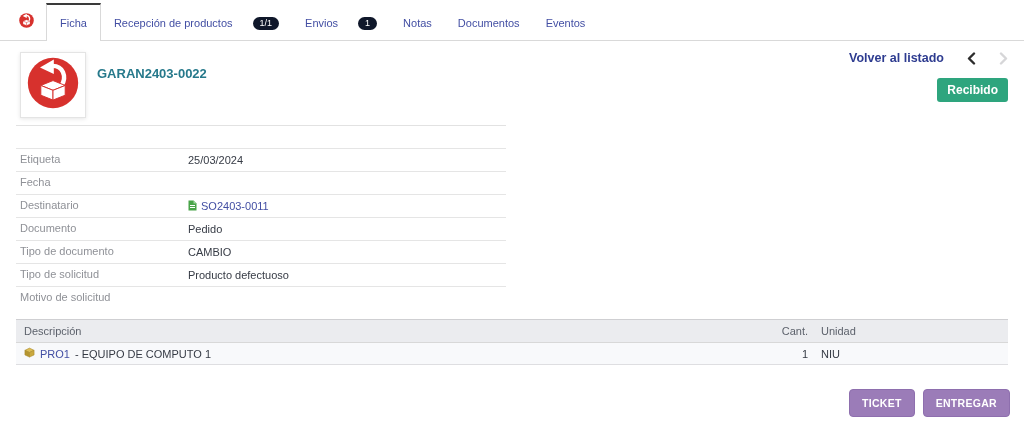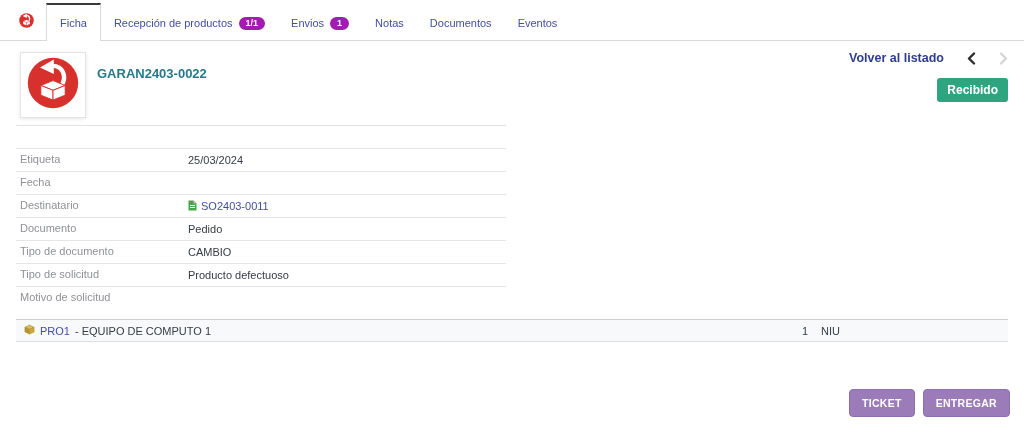--- a/index.html
+++ b/index.html
@@ -9,22 +9,22 @@
 
   
   .tabbar { position:relative; display:flex; align-items:flex-end; height:41px;
             border-bottom:1px solid #d9d9d9; padding-left:46px; }
   .tab-logo { position:absolute; left:19px; top:13px; width:15px; height:15px; }
   .tab { position:relative; display:flex; align-items:center; gap:6px; padding:0 13px;
          height:34px; font-size:11px; color:#424ea3; cursor:pointer; white-space:nowrap; }
   .tab.active { height:38px; background:#fff; border-left:1px solid #d9d9d9;
                 border-right:1px solid #d9d9d9; border-top:2px solid #3a3a3a;
                 margin-bottom:-1px; padding-bottom:1px; }
-  .tab-badge { background:#a21caf; color:#fff; font-size:9px; font-weight:bold;
-               padding:2px 7px; border-radius:9px; line-height:1; }
+  .tab-badge { background:#0f172a; color:#fff; font-size:9px; font-weight:normal;
+               padding:2px 7px; border-radius:9px; line-height:1;margin-left:14px; }
 
   
   .content { position:relative; width:100%; height:404px; }
 
   .logo-card { position:absolute; left:20px; top:11px; width:66px; height:66px; background:#fff;
                border:1px solid #e4e4e4; box-shadow:0 1px 4px rgba(0,0,0,.10);
                display:flex; align-items:center; justify-content:center; }
   .ref-title { position:absolute; left:97px; top:25px; font-size:13px; font-weight:bold; color:#26798b; }
 
   .back-area { position:absolute; top:10px; right:16px; display:flex; align-items:center; gap:23px; }
@@ -163,20 +163,25 @@
         <span class="flabel">Tipo de solicitud</span>
         <span class="fvalue">CAMBIO</span>
       </div>
       <div class="frow">
         <span class="flabel">Motivo de solicitud</span>
         <span class="fvalue">Producto defectuoso</span>
       </div>
     </div>
 
     <div class="lines">
+      <div class="thead">
+        <span class="c-desc">Descripción</span>
+        <span class="c-qty">Cant.</span>
+        <span class="c-unit">Unidad</span>
+      </div>
       <div class="trow">
         <span class="c-desc">
           <span>
             <svg width="11" height="11" viewBox="0 0 12 12">
               <polygon points="1,3.6 6,1.2 11,3.6 6,6" fill="#dcbd55" stroke="#a8892c" stroke-width="0.6"></polygon>
               <polygon points="1,3.6 1,8.6 6,11 6,6" fill="#b5952f" stroke="#a8892c" stroke-width="0.6"></polygon>
               <polygon points="11,3.6 11,8.6 6,11 6,6" fill="#caa93e" stroke="#a8892c" stroke-width="0.6"></polygon>
             </svg>
           </span>
           <a class="flink">PRO1</a>

